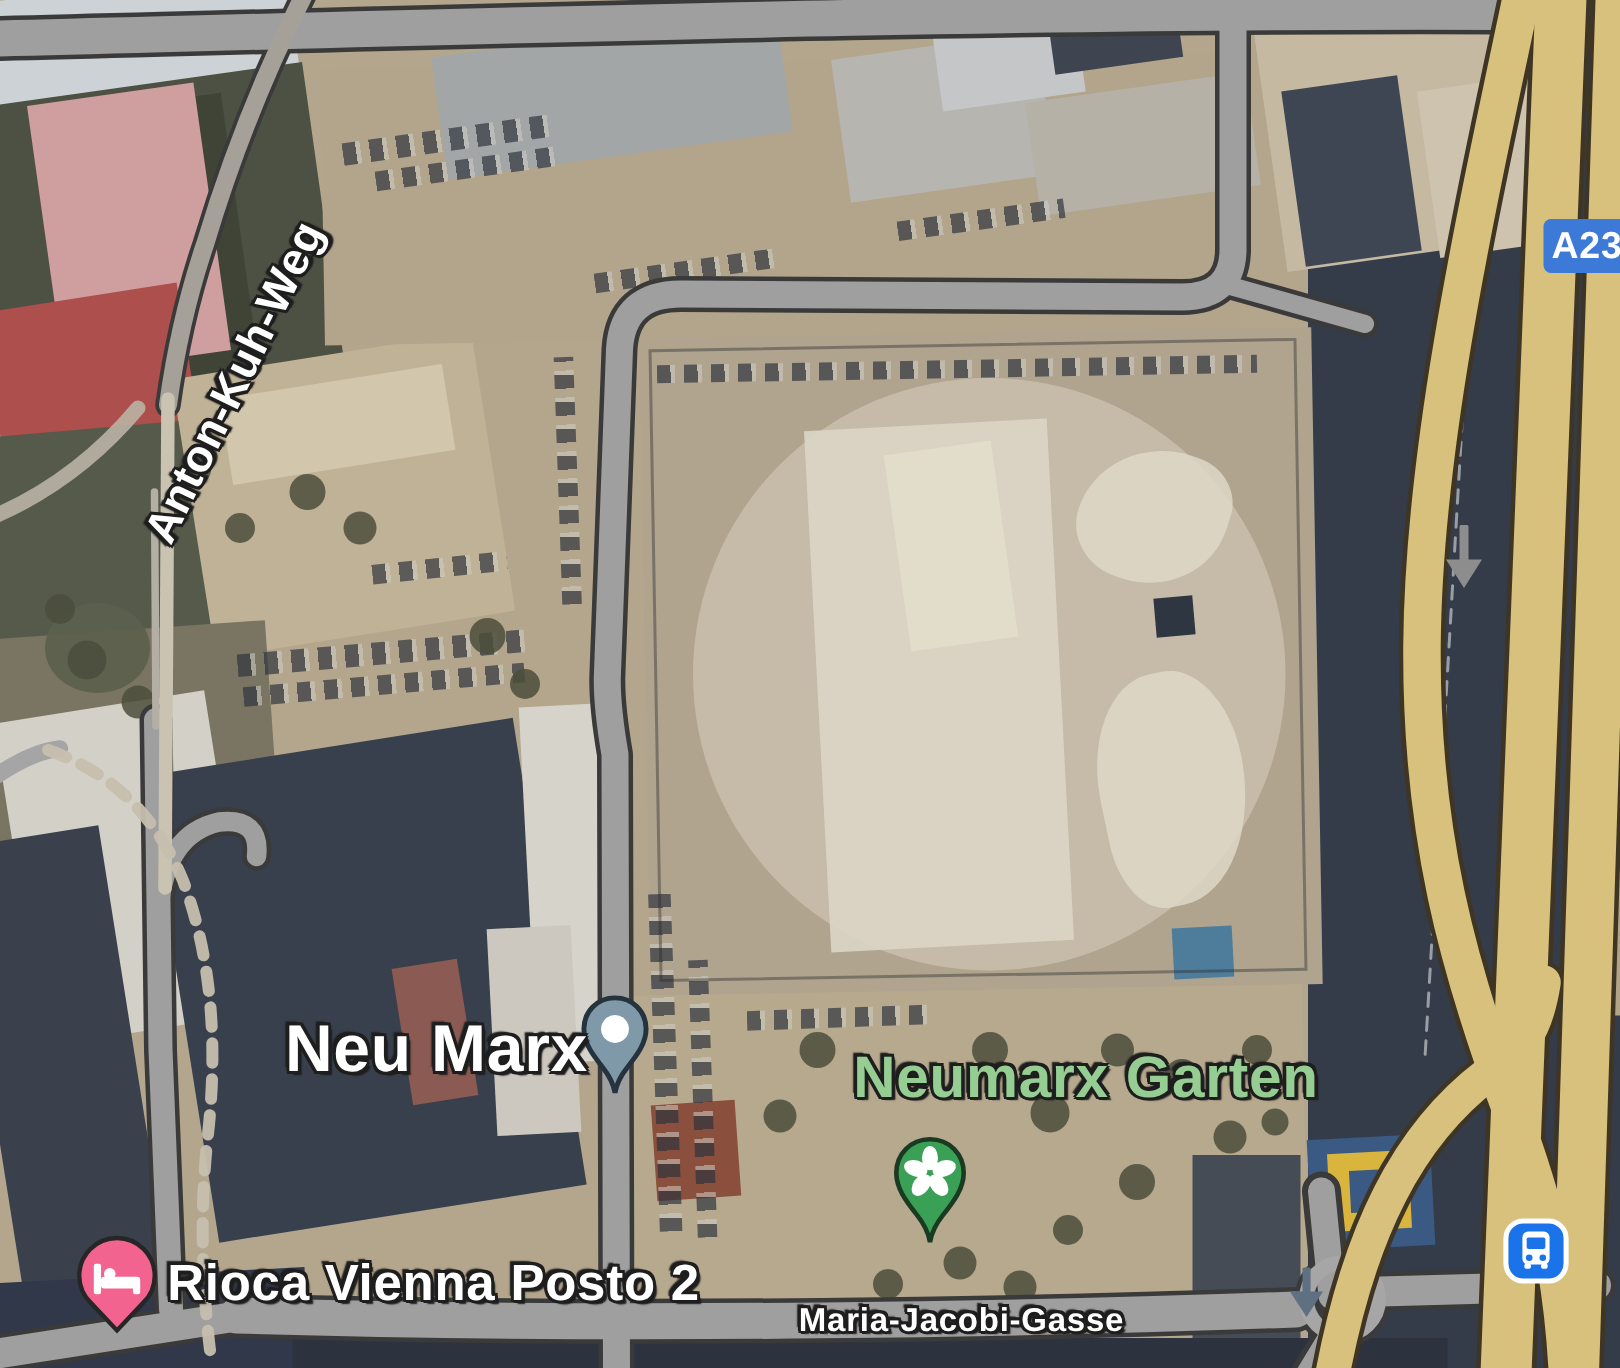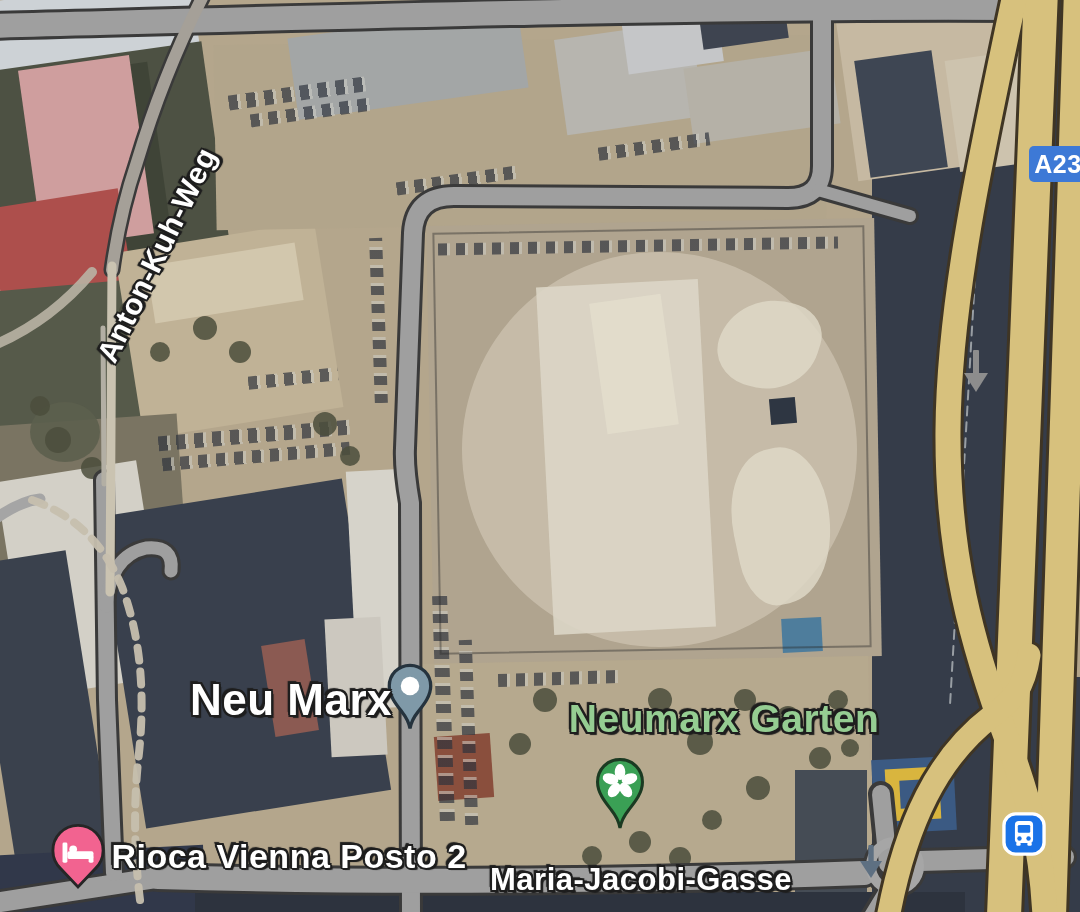--- a/index.html
+++ b/index.html
@@ -209,19 +209,19 @@
       <circle cx="13.5" cy="20.5" r="1.7" fill="#1a73e8"></circle>
       <circle cx="20.5" cy="20.5" r="1.7" fill="#1a73e8"></circle>
       <rect x="11" y="23.5" width="3.4" height="2.6" rx="1" fill="#ffffff"></rect>
       <rect x="19.6" y="23.5" width="3.4" height="2.6" rx="1" fill="#ffffff"></rect>
     </g>
   </svg>
 
   <div class="lbl" style="left:291px;top:700px;font-size:44px">Neu Marx</div>
   <div class="lbl green" style="left:724px;top:719px;font-size:39px">Neumarx Garten</div>
   <div class="lbl" style="left:289px;top:856px;font-size:34px">Rioca Vienna Posto 2</div>
-  <div class="lbl" style="left:641px;top:880px;font-size:31px">Maria-Jacobi-Gasse</div>
+  <div class="lbl" style="left:641px;top:880px;font-size:22px">Maria-Jacobi-Gasse</div>
   <div class="lbl" style="left:157px;top:255px;font-size:30px;--r:-64deg">Anton-Kuh-Weg</div>
 
   <div id="badge">
     <span>A23</span>
   </div>
 </div>
 
 </body></html>

